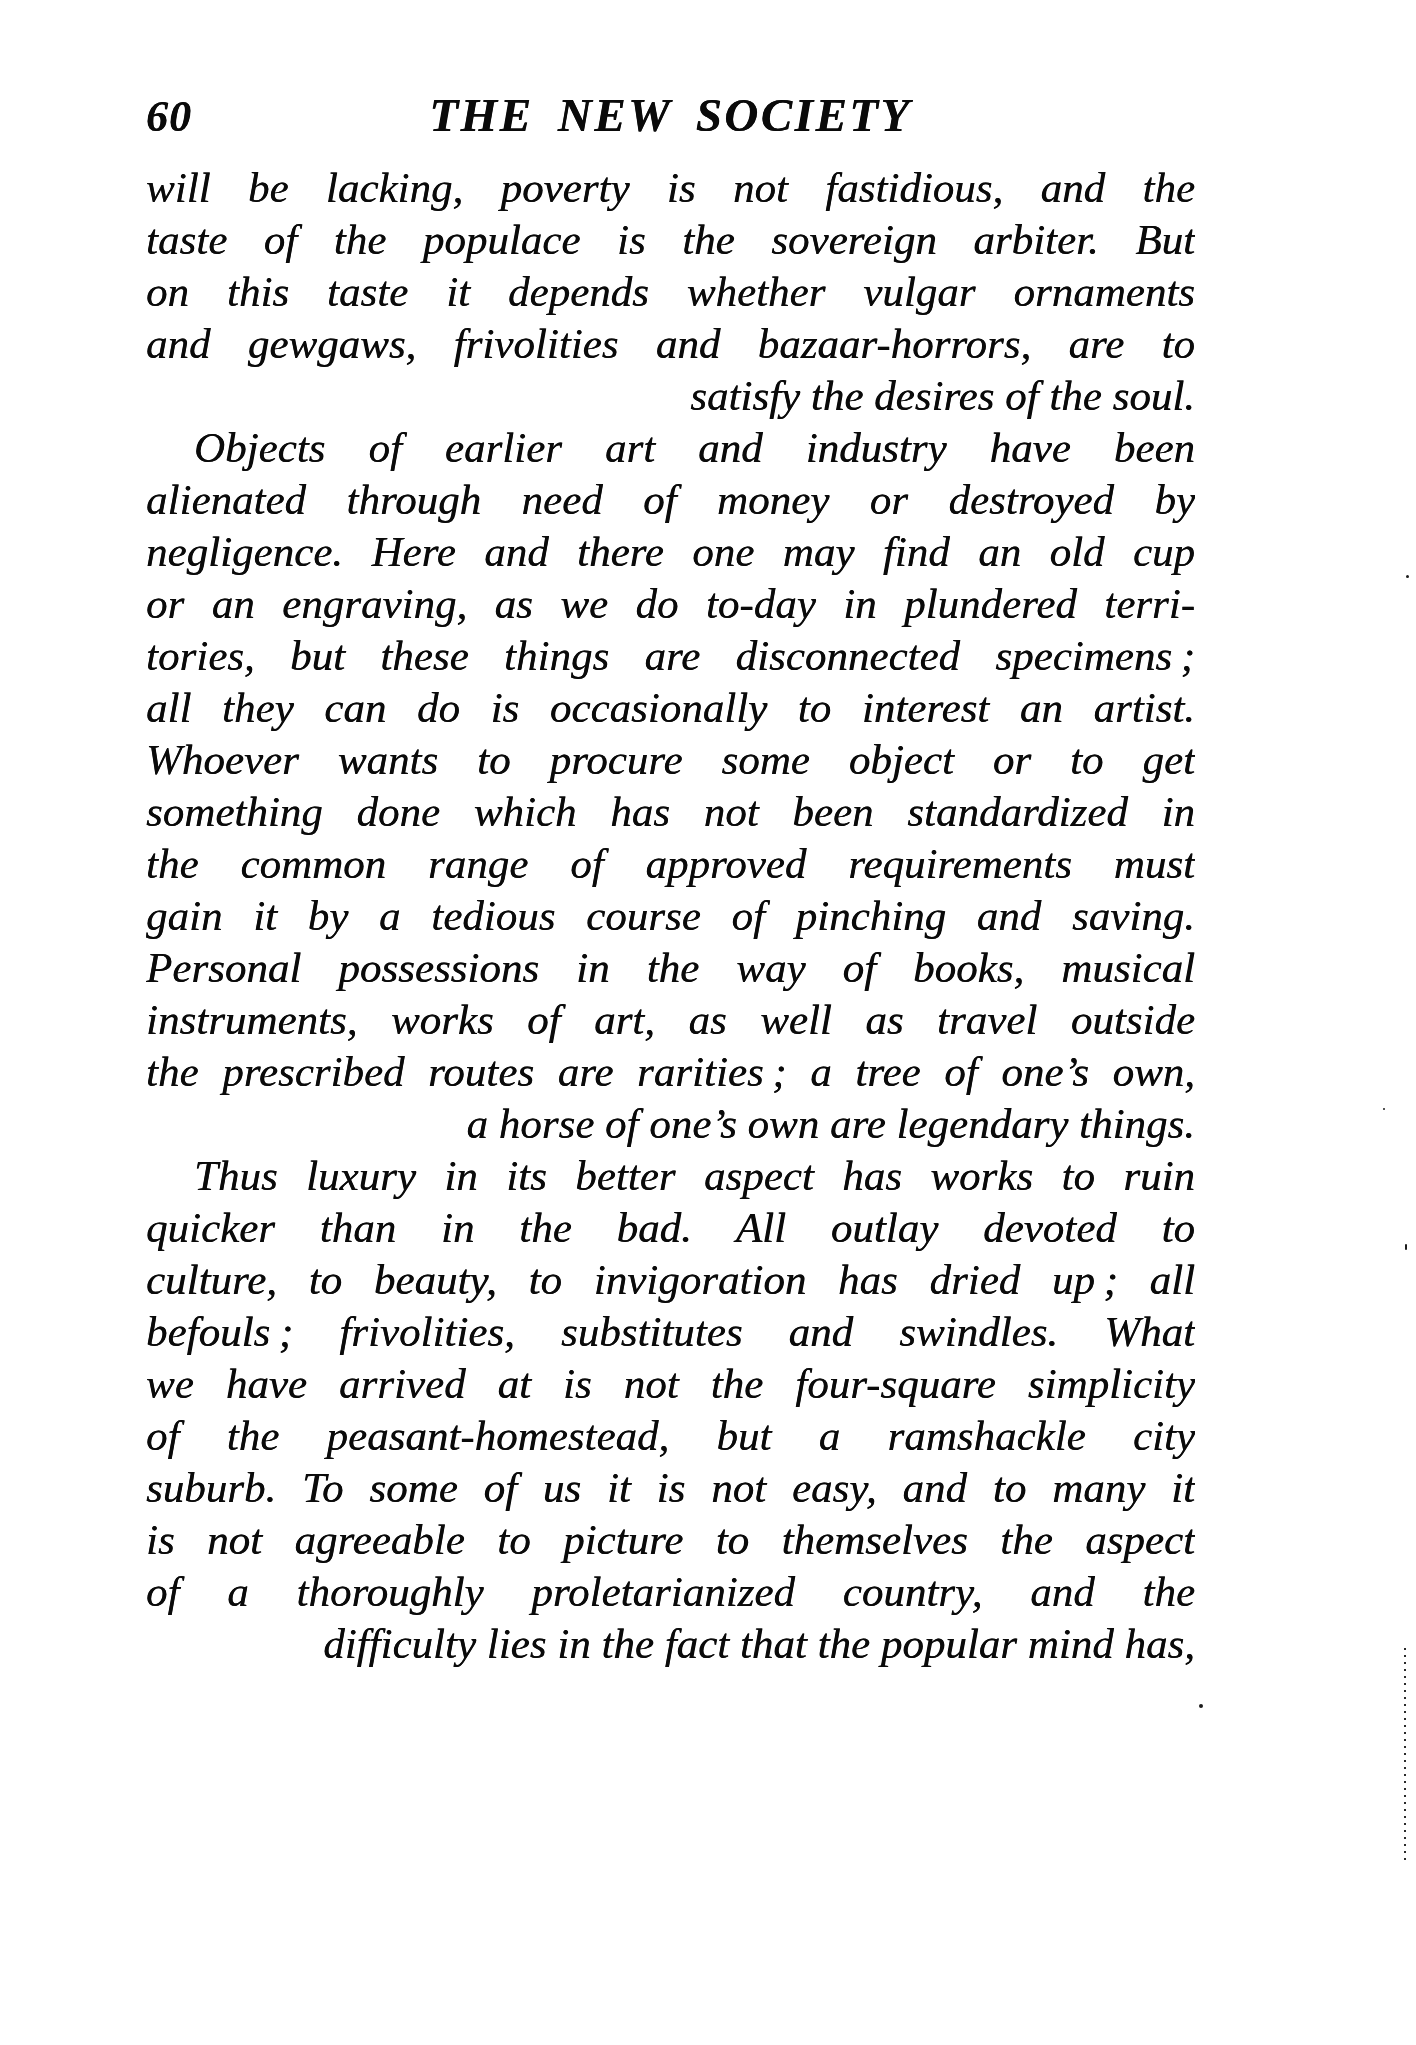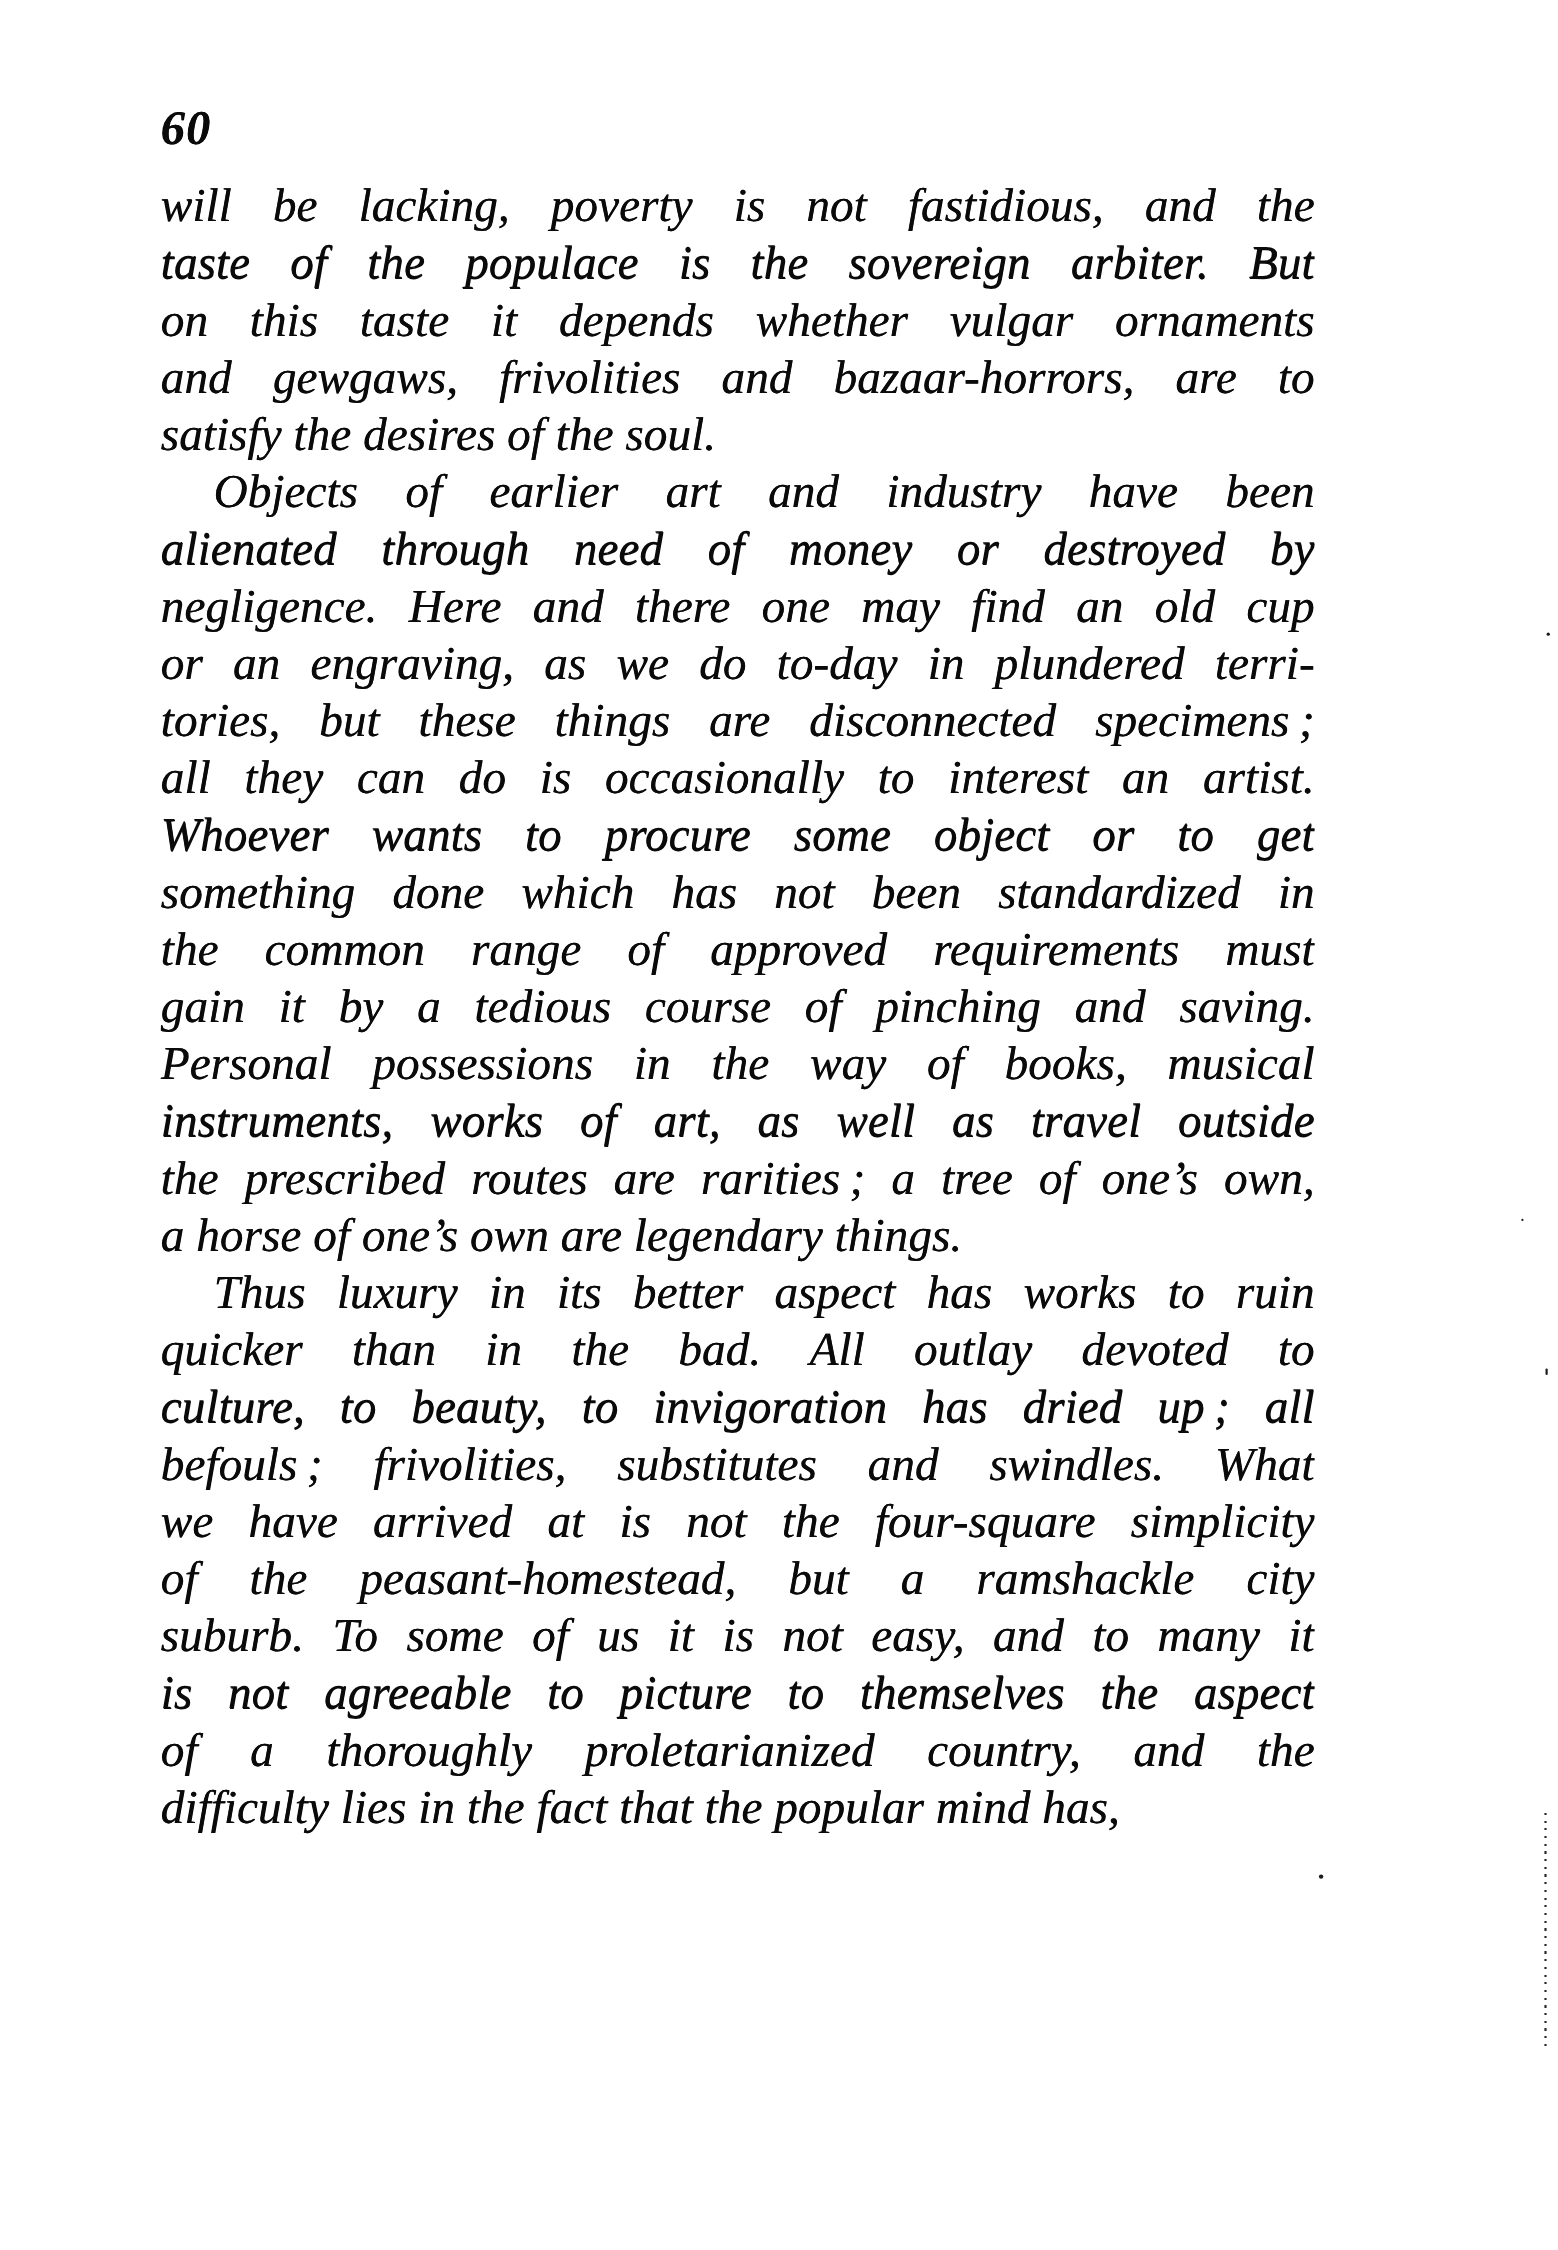--- a/index.html
+++ b/index.html
@@ -63,21 +63,21 @@
     text-align-last: justify;
   }
   .jline::after {
     content: "";
     display: inline-block;
     width: 100%;
     height: 0;
   }
   
   .endline {
-    text-align: left;
+    text-align: right;
     white-space: nowrap;
   }
   .indent { text-indent: 48px; }
   
   .edge-dotted {
     position: absolute;
     left: 1404px;
     top: 1648px;
     width: 2px;
     height: 214px;
@@ -89,20 +89,21 @@
   .speck-c { left: 1383px; top: 1108px; width: 2px; height: 2px; }
   .speck-d { left: 1199px; top: 1704px; width: 4px; height: 4px; }
 </style>
 </head>
 <body>
 
 <div class="page">
 
   <div class="page-number">60</div>
 
+  <div class="running-head">THE NEW SOCIETY</div>
 
   <div class="text-block">
       <div class="paragraph">
         <div class="line jline">will be lacking, poverty is not fastidious, and the</div>
         <div class="line jline">taste of the populace is the sovereign arbiter. But</div>
         <div class="line jline">on this taste it depends whether vulgar ornaments</div>
         <div class="line jline">and gewgaws, frivolities and bazaar-horrors, are to</div>
         <div class="line endline">satisfy the desires of the soul.</div>
       </div>
       <div class="paragraph">

